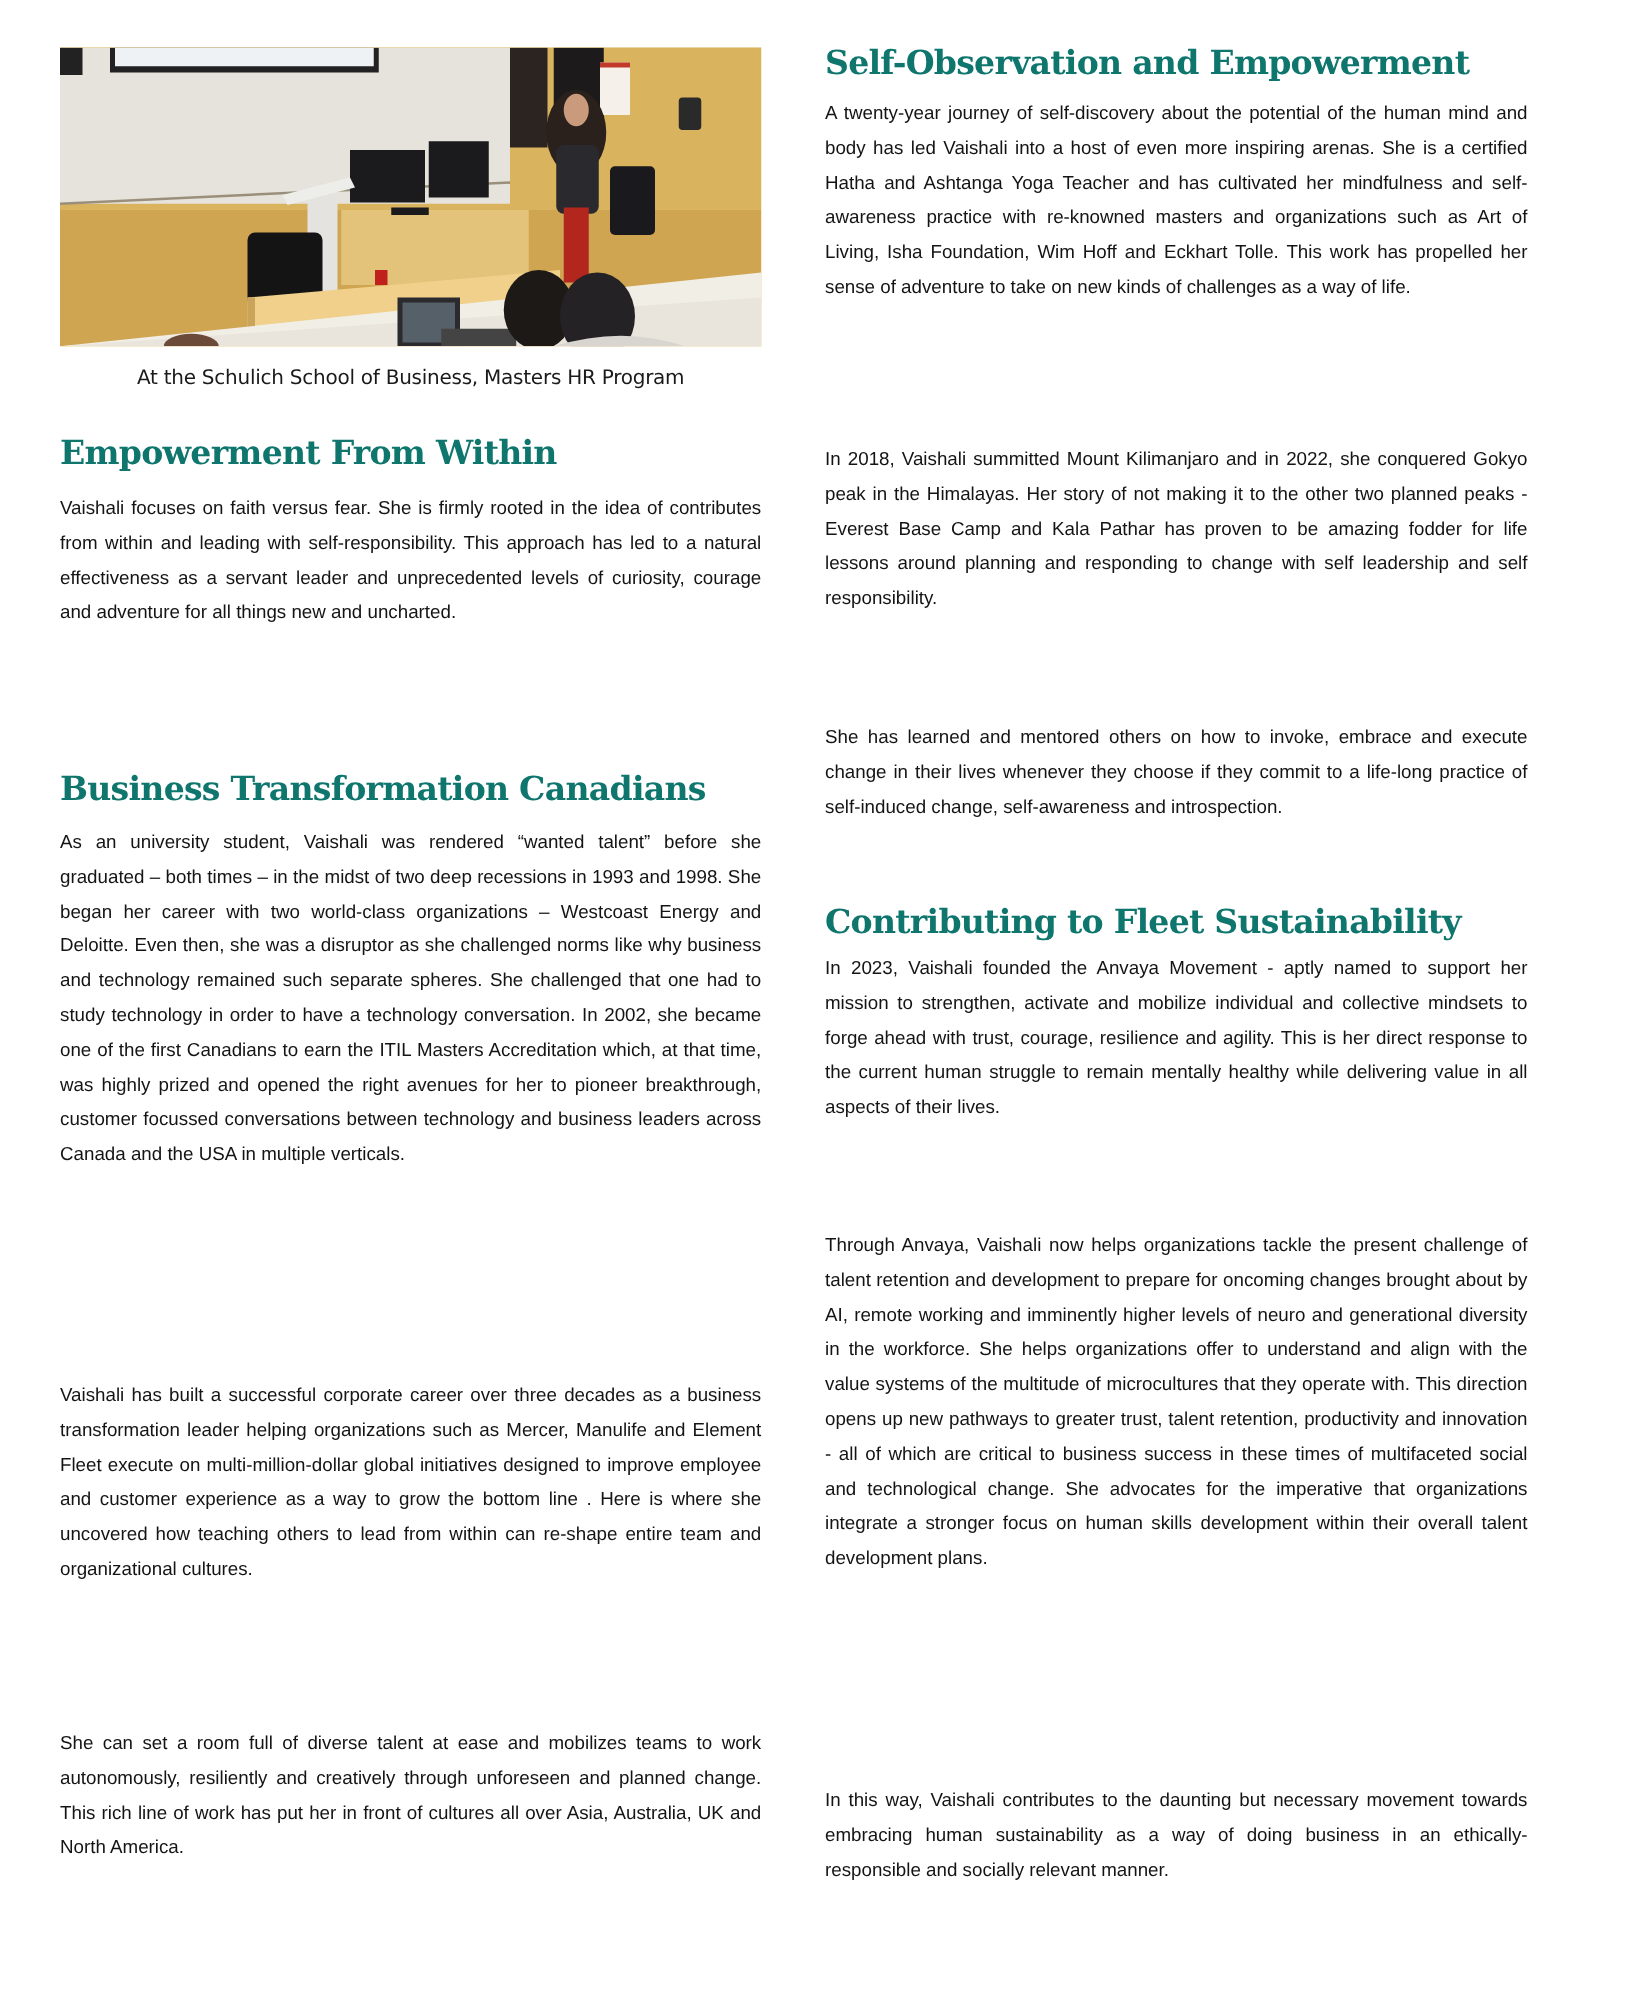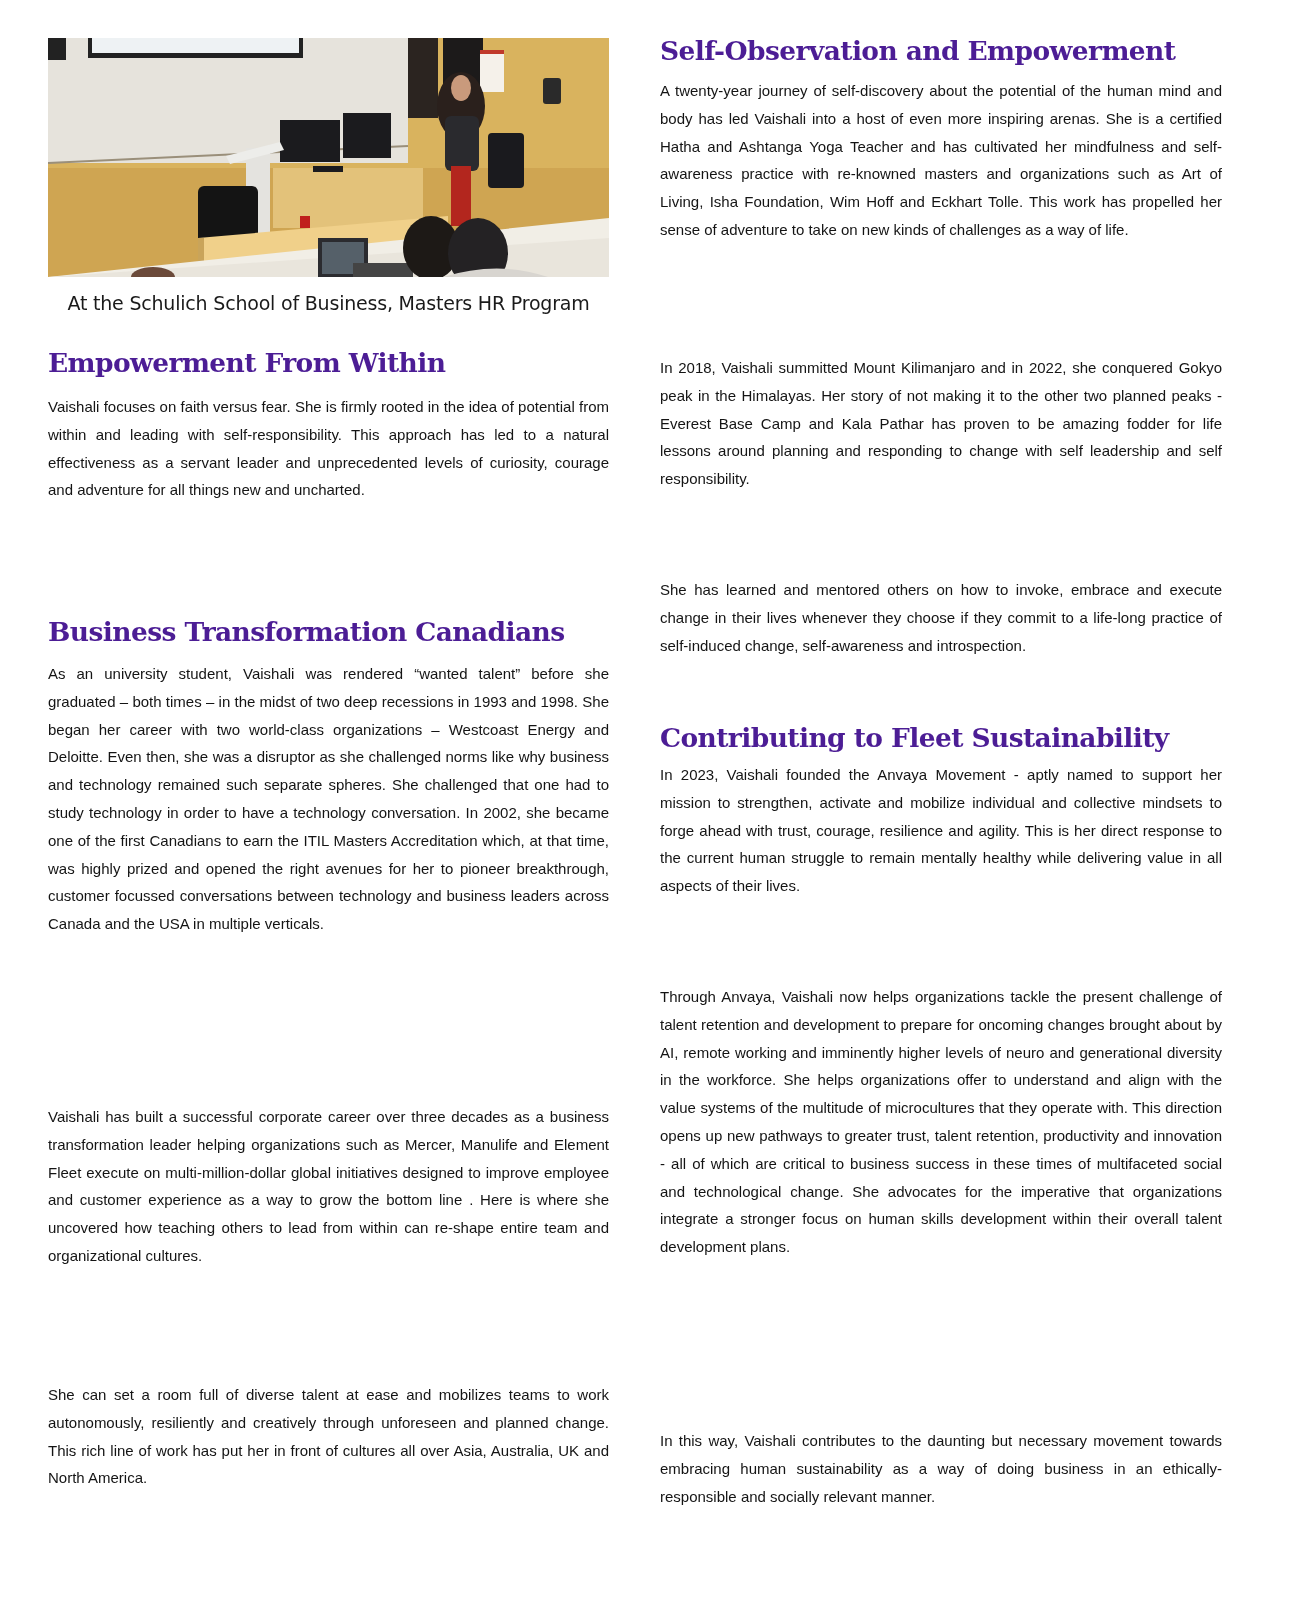--- a/index.html
+++ b/index.html
@@ -1,23 +1,23 @@
 <!DOCTYPE html>
 <html><head>
   <meta charset="utf-8">
   <style>
     html, body { margin: 0; padding: 0; background: #ffffff; }
     body { width: 1314px; height: 1612px; position: relative; overflow: hidden; color: #111111; }
 
     .photo { position: absolute; left: 48px; top: 38px; width: 561px; height: 239px; overflow: hidden; background: #d9b561; }
     .photo svg { display: block; width: 561px; height: 239px; }
     .caption { position: absolute; left: 48px; top: 292px; width: 561px; text-align: center;
-      font-family: "DejaVu Sans", sans-serif; font-size: 19px; color: #1a1a1a; letter-spacing: -0.2px; }
+      font-family: "DejaVu Sans", sans-serif; font-size: 16px; color: #1a1a1a; letter-spacing: -0.2px; }
 
-    h2 { margin: 0; font-family: "DejaVu Serif", serif; font-weight: bold; font-size: 26.5px; letter-spacing: -0.6px; color: #4c1d95; line-height: 34px; position: absolute; white-space: nowrap; }
+    h2 { margin: 0; font-family: "DejaVu Serif", serif; font-weight: bold; font-size: 26.5px; letter-spacing: -0.6px; color: #0f766e; line-height: 34px; position: absolute; white-space: nowrap; }
     p.body { margin: 0; position: absolute; font-family: "Liberation Sans", sans-serif; font-size: 15px; line-height: 27.8px; text-align: justify; color: #141414; }
 
     .l { left: 48px; width: 561px; }
     .r { left: 660px; width: 562px; }
   </style>
 </head>
 <body>
 
 <div class="photo">
   <svg viewBox="0 0 561 239">
@@ -70,21 +70,21 @@
 
     <ellipse cx="383" cy="210" rx="28" ry="32" fill="#1d1916"></ellipse>
     <ellipse cx="430" cy="215" rx="30" ry="35" fill="#242224"></ellipse>
     <path d="M395 239 Q450 222 500 239 Z" fill="#d8d5d0"></path>
     <ellipse cx="105" cy="239" rx="22" ry="10" fill="#6b4a3a"></ellipse>
   </svg>
 </div>
 <div class="caption">At the Schulich School of Business, Masters HR Program</div>
 
 <h2 class="l" style="top:346px">Empowerment From Within</h2>
-<p class="body l" style="top:393px">Vaishali focuses on faith versus fear. She is firmly rooted in the idea of potential from within and leading with self-responsibility. This approach has led to a natural effectiveness as a servant leader and unprecedented levels of curiosity, courage and adventure for all things new and uncharted.</p>
+<p class="body l" style="top:393px">Vaishali focuses on faith versus fear. She is firmly rooted in the idea of contributes from within and leading with self-responsibility. This approach has led to a natural effectiveness as a servant leader and unprecedented levels of curiosity, courage and adventure for all things new and uncharted.</p>
 
 <h2 class="l" style="top:615px">Business Transformation Canadians</h2>
 <p class="body l" style="top:660px">As an university student, Vaishali was rendered “wanted talent” before she graduated – both times – in the midst of two deep recessions in 1993 and 1998. She began her career with two world-class organizations – Westcoast Energy and Deloitte. Even then, she was a disruptor as she challenged norms like why business and technology remained such separate spheres. She challenged that one had to study technology in order to have a technology conversation. In 2002, she became one of the first Canadians to earn the ITIL Masters Accreditation which, at that time, was highly prized and opened the right avenues for her to pioneer breakthrough, customer focussed conversations between technology and business leaders across Canada and the USA in multiple verticals.</p>
 <p class="body l" style="top:1103px">Vaishali has built a successful corporate career over three decades as a business transformation leader helping organizations such as Mercer, Manulife and Element Fleet execute on multi-million-dollar global initiatives designed to improve employee and customer experience as a way to grow the bottom line . Here is where she uncovered how teaching others to lead from within can re-shape entire team and organizational cultures.</p>
 <p class="body l" style="top:1381px">She can set a room full of diverse talent at ease and mobilizes teams to work autonomously, resiliently and creatively through unforeseen and planned change. This rich line of work has put her in front of cultures all over Asia, Australia, UK and North America.</p>
 
 <h2 class="r" style="top:34px">Self-Observation and Empowerment</h2>
 <p class="body r" style="top:77px">A twenty-year journey of self-discovery about the potential of the human mind and body has led Vaishali into a host of even more inspiring arenas. She is a certified Hatha and Ashtanga Yoga Teacher and has cultivated her mindfulness and self-awareness practice with re-knowned masters and organizations such as Art of Living, Isha Foundation, Wim Hoff and Eckhart Tolle. This work has propelled her sense of adventure to take on new kinds of challenges as a way of life.</p>
 <p class="body r" style="top:354px">In 2018, Vaishali summitted Mount Kilimanjaro and in 2022, she conquered Gokyo peak in the Himalayas. Her story of not making it to the other two planned peaks - Everest Base Camp and Kala Pathar has proven to be amazing fodder for life lessons around planning and responding to change with self leadership and self responsibility.</p>
 <p class="body r" style="top:576px">She has learned and mentored others on how to invoke, embrace and execute change in their lives whenever they choose if they commit to a life-long practice of self-induced change, self-awareness and introspection.</p>

